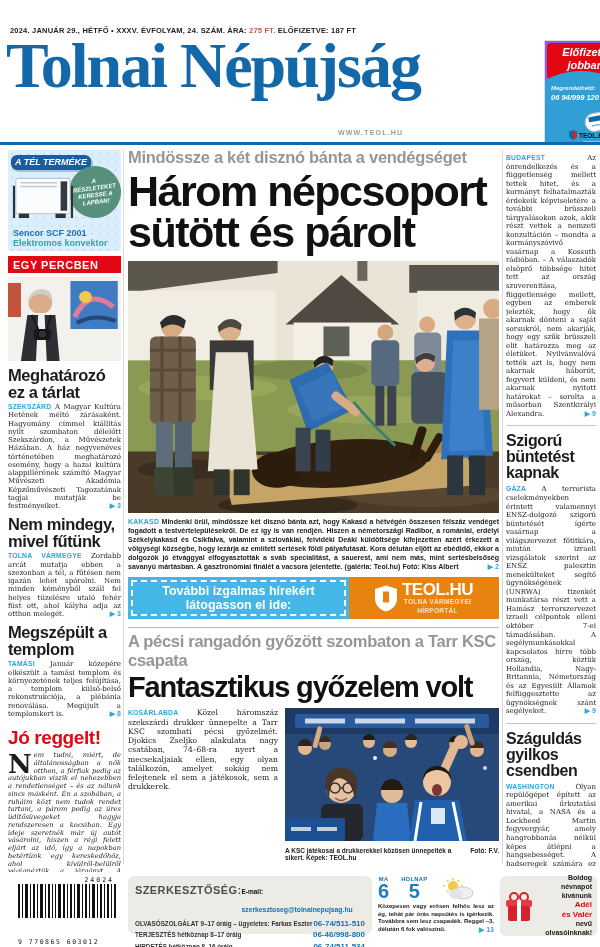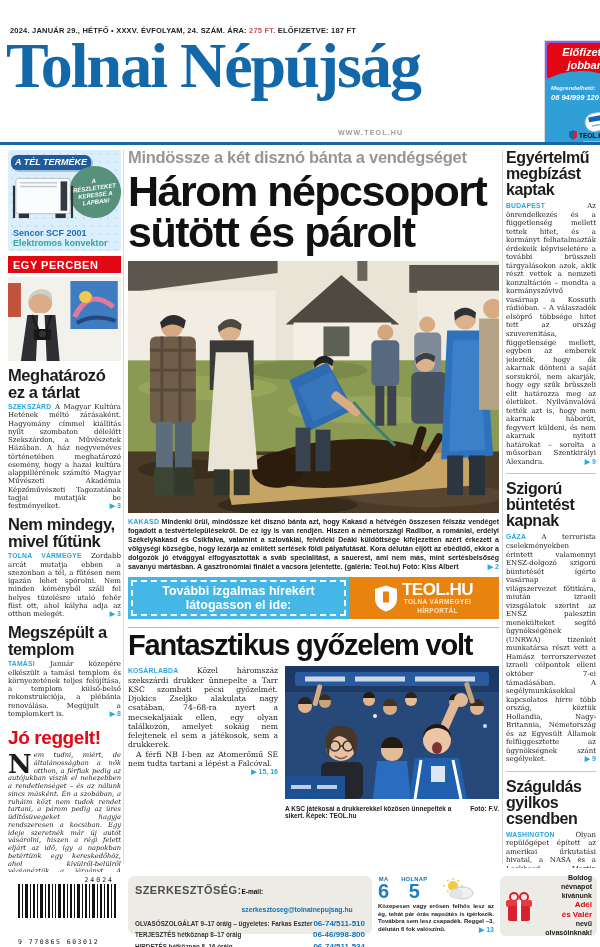--- a/index.html
+++ b/index.html
@@ -323,28 +323,27 @@
         <div>
           <div class="promo-brand">TEOL.HU</div>
           <div class="promo-sub"><span>TOLNA VÁRMEGYEI</span><br>
           <span>HÍRPORTÁL</span></div>
         </div>
       </div>
     </div>
 
     <div class="center-rule"></div>
 
+    <p class="kicker" style="margin-top:4px">A pécsi rangadón győzött szombaton a Tarr KSC csapata</p>
     <h2 class="sport-headline">Fantasztikus győzelem volt</h2>
 
     <div class="sport-row">
       <div class="sport-text">
         <p><span class="tag">KOSÁRLABDA</span>
            <span>Közel háromszáz szekszárdi drukker ünnepelte a Tarr KSC szombati pécsi győzelmét. Djokics Zseljko alakulata nagy csatában, 74–68-ra nyert a mecsekaljaiak ellen, egy olyan találkozón, amelyet sokáig nem felejtenek el sem a játékosok, sem a drukkerek.</span></p>
-        <p class="clearfix"><span>A férfi NB I-ben az Atomerőmű SE nem tudta tartani a lépést a Falcóval.</span>
-           <span class="pageref">▶ 15, 16</span></p>
       </div>
       <div class="sport-photo-wrap">
         <svg width="214" height="133" viewBox="0 0 214 133" preserveAspectRatio="none">
           <rect width="214" height="133" fill="#27497a"></rect>
           <rect width="214" height="26" fill="#1c3a63"></rect>
           <rect x="10" y="6" width="194" height="14" rx="3" fill="#2a5a9e"></rect>
           <path d="M20 13 H60 M70 13 H120 M130 13 H190" stroke="#e8eef5" stroke-width="5" opacity="0.85"></path>
           <g>
             <circle cx="20" cy="40" r="7" fill="#e1b68e"></circle>
               <path d="M13 38 a7 7 0 0 1 14 0" fill="#2b241d"></path>
@@ -395,21 +394,20 @@
         <div class="sport-caption">
           <span>A KSC játékosai a drukkerekkel közösen ünnepelték a sikert. Képek: TEOL.hu</span>
           <span style="white-space:nowrap">Fotó: F.V.</span>
         </div>
       </div>
     </div>
   </main>
 
   <aside class="rightcol">
 
-    <h2 class="news-title">Egyértelmű megbízást kaptak</h2>
     <p class="news-body clearfix">
       <span class="tag">BUDAPEST</span>
       <span>Az önrendelkezés és a függetlenség mellett tettek hitet, és a kormányt felhatalmazták érdekeik képviseletére a további brüsszeli tárgyalásokon azok, akik részt vettek a nemzeti konzultáción – mondta a kormányszóvivő vasárnap a Kossuth rádióban. – A válaszadók elsöprő többsége hitet tett az ország szuverenitása, függetlensége mellett, egyben az emberek jelezték, hogy ők akarnak dönteni a saját sorsukról, nem akarják, hogy egy szűk brüsszeli elit határozza meg az életüket. Nyilvánvalóvá tették azt is, hogy nem akarnak háborút, fegyvert küldeni, és nem akarnak nyitott határokat – sorolta a műsorban Szentkirályi Alexandra.</span>
       <span class="pageref">▶ 9</span>
     </p>
     <div class="news-rule"></div>
 
     <h2 class="news-title">Szigorú büntetést kapnak</h2>
     <p class="news-body clearfix">
       <span class="tag">GÁZA</span>

